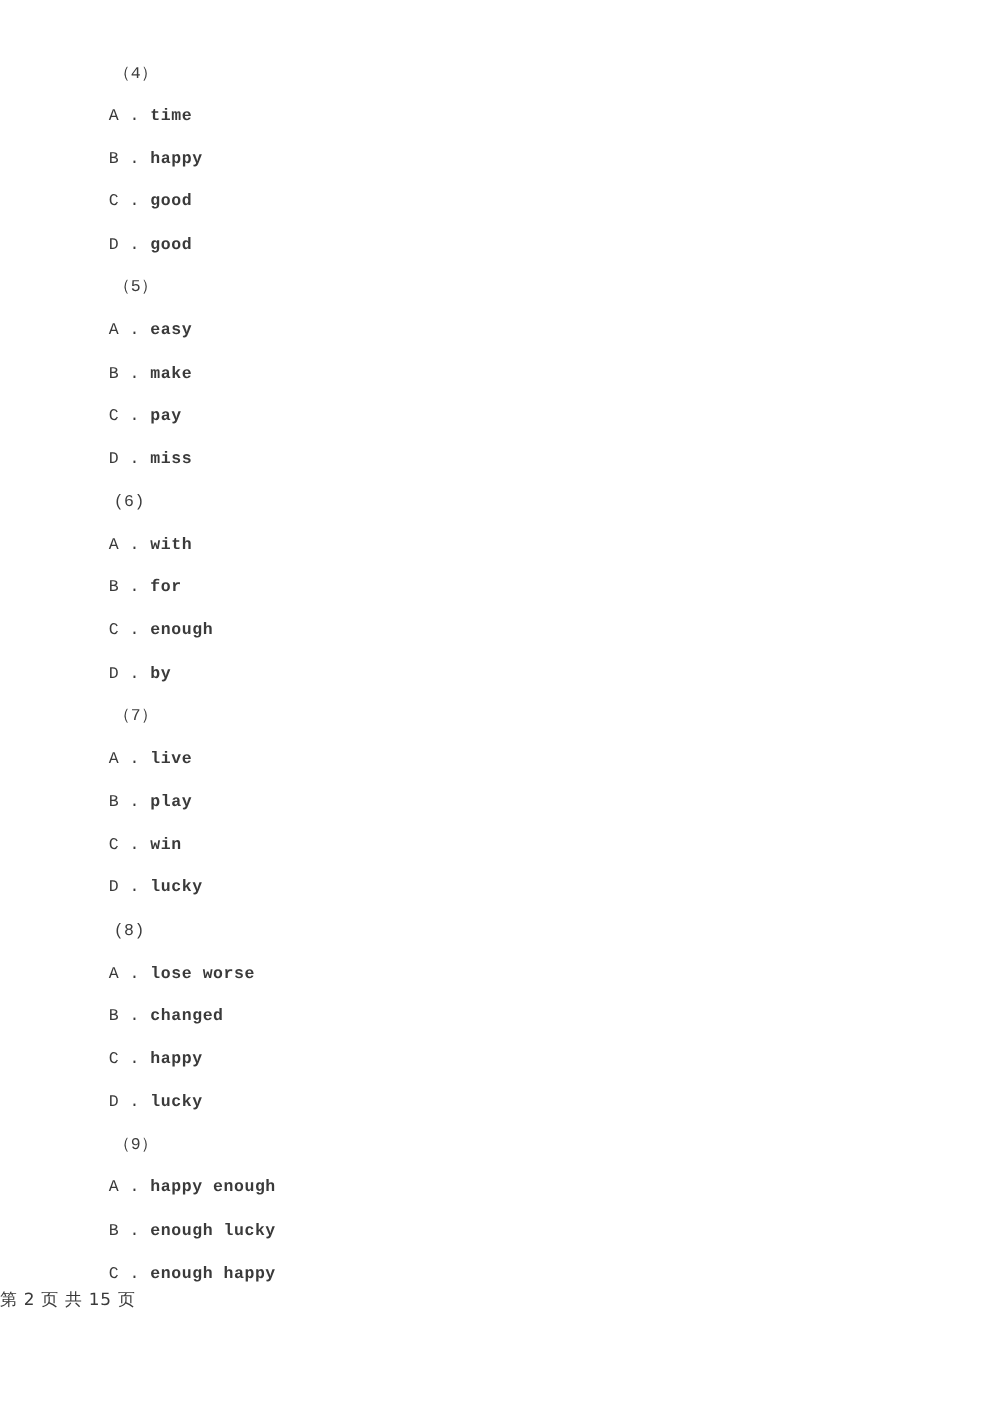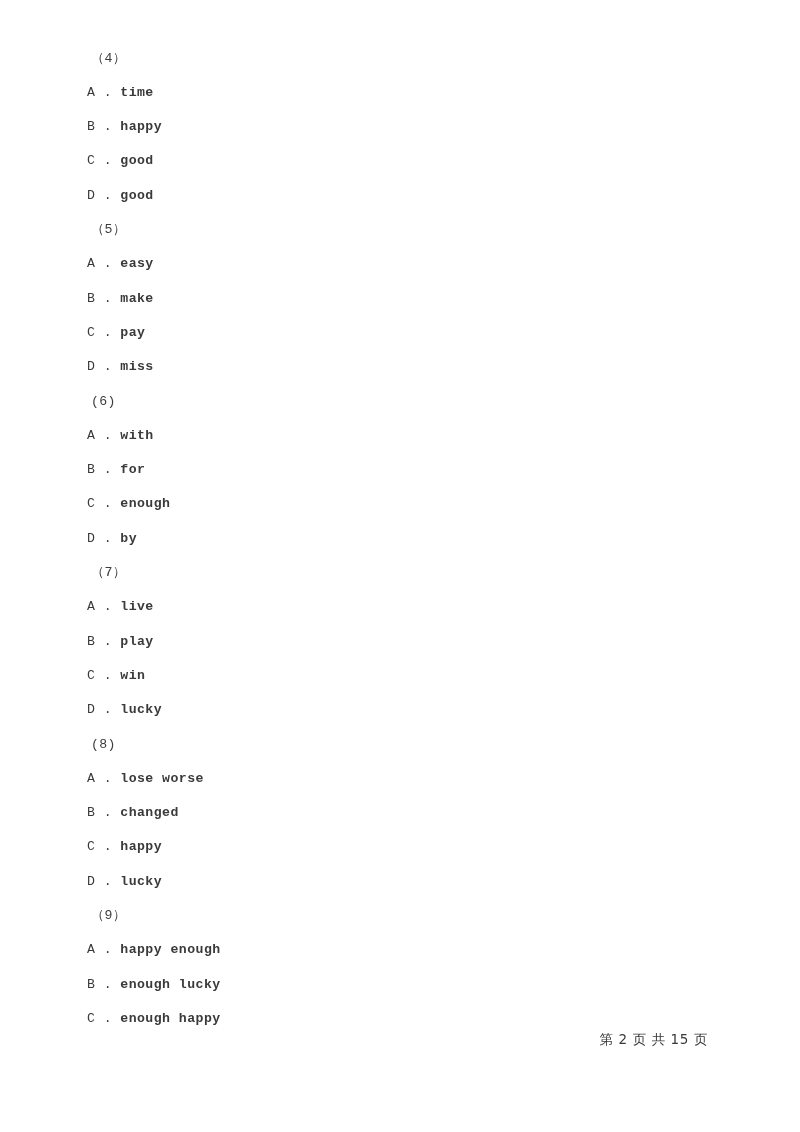--- a/index.html
+++ b/index.html
@@ -63,21 +63,21 @@
   .opt .letter { letter-spacing: 0.4px; }
   .opt .dot    { letter-spacing: 0.4px; }
   .opt .text   { letter-spacing: 0.45px; font-weight: bold; }
 
   
   #footer {
     position: absolute;
     left: 0;
     top: 1031px;
     width: 708px;
-    text-align: right;
+    text-align: left;
     font-family: "DejaVu Sans", "Liberation Sans", sans-serif;
     font-size: 13.5px;
     color: #3a3a3a;
     white-space: pre;
     letter-spacing: 0.6px;
   }
 </style>
 </head>
 <body>
 

